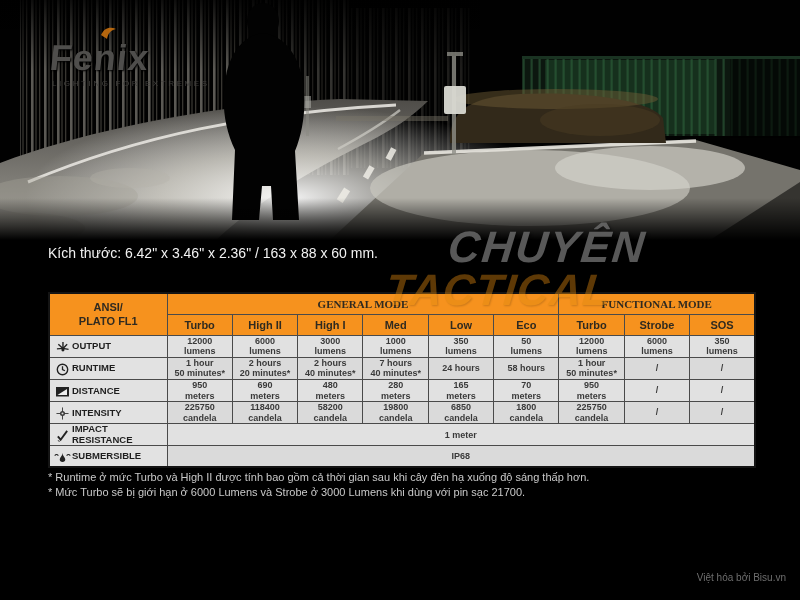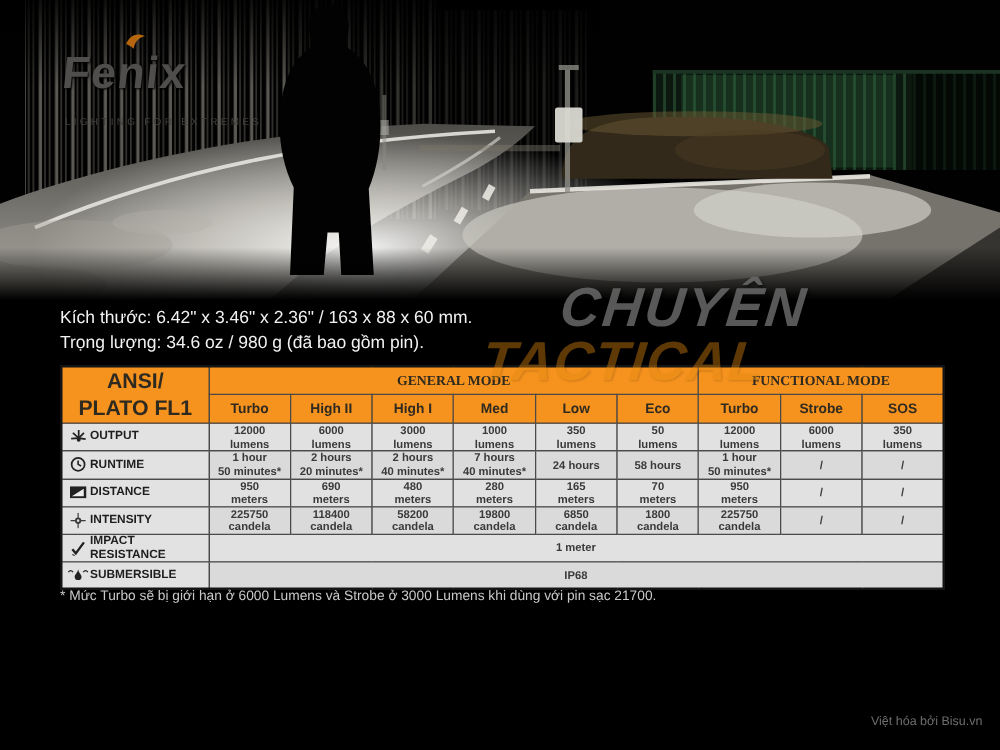--- a/index.html
+++ b/index.html
@@ -7,40 +7,40 @@
   body { font-family:"Liberation Sans","DejaVu Sans",sans-serif; }
   .stage { position:relative; width:800px; height:600px; background:#000; overflow:hidden; }
 
   
   .photo { position:absolute; left:0; top:0; z-index:0; }
 
   
   .logo { position:absolute; left:50px; top:26px; z-index:2; }
   .bird { margin-left:50px; display:block; opacity:.9; }
   .logo-text { font-size:36px; font-weight:800; color:#4f4e4c; transform:skewX(-6deg); letter-spacing:1px; line-height:1; text-shadow:1px 1px 2px #000; }
-  .logo-tag { font-size:8px; letter-spacing:2.6px; color:#403f3d; margin-top:17px; margin-left:2px; }
+  .logo-tag { font-size:8px; letter-spacing:2.6px; color:#403f3d; margin-top:3px; margin-left:2px; }
 
   
   .title { position:absolute; left:47px; top:209px; z-index:3; font-size:29px; font-weight:800; color:#f7941d; letter-spacing:.3px; text-shadow:1px 2px 3px rgba(0,0,0,.8); white-space:nowrap; }
   .sub1, .sub2 { position:absolute; left:48px; z-index:3; font-size:14px; color:#f2f2f2; text-shadow:1px 1px 2px rgba(0,0,0,.9); white-space:nowrap; }
   .sub1 { top:245px; }
   .sub2 { top:265px; }
 
   
   .watermark { position:absolute; left:388px; top:226px; z-index:6; pointer-events:none; font-style:italic; font-weight:800; transform:skewX(-6deg); }
   .wm1 { font-size:44px; line-height:.95; letter-spacing:2px; color:#6e6e6e; opacity:.8; margin-left:58px; text-shadow:2px 2px 3px rgba(0,0,0,.6); }
   .wm2 { font-size:44px; line-height:1.0; letter-spacing:1px; color:#e0890f; opacity:.42; text-shadow:1px 1px 2px rgba(0,0,0,.4); }
 
   
   .spec { position:absolute; left:48px; top:292px; width:708px; z-index:2; border-collapse:collapse; table-layout:fixed; border:2px solid #141414; }
   .spec th, .spec td { border:1px solid #4a4a4a; padding:0 1px; text-align:center; vertical-align:middle; white-space:pre-line; }
   .spec thead th { background:#f6921e; color:#2f2a20; font-weight:bold; height:21px; }
   .spec th.mode { font-size:11px;font-family:Liberation Serif, serif; }
   .spec th.sub { font-size:11px; }
-  .spec th.corner { font-size:17px; line-height:1.3; }
+  .spec th.corner { font-size:11px; line-height:1.3; }
   .spec tbody tr { height:21.5px;margin-left:43px; }
   .spec tbody th.rowlabel { background:#e2e2e2; text-align:left; padding-left:3px; }
   .spec tbody tr:nth-child(even) td { background:#dadada; }
   .spec tbody tr:nth-child(odd) td { background:#e1e1e1; }
   .spec tbody td { color:#3a3a3a; font-size:9px; line-height:1.18;font-weight:bold; }
   .ricon { display:inline-block; width:19px; text-align:center; vertical-align:middle; }
   .ricon svg { vertical-align:middle; }
   .rtext { display:inline-block; vertical-align:middle; font-size:9.5px; font-weight:bold; color:#1e1e1e; line-height:1.1; text-align:left; white-space:pre-line; }
 
   
@@ -158,21 +158,20 @@
     <div class="logo-text">Fenix</div>
     <div class="logo-tag">LIGHTING FOR EXTREMES</div>
   </div>
 
   <div class="watermark">
     <div class="wm1">CHUYÊN</div>
     <div class="wm2">TACTICAL</div>
   </div>
 
   <div class="sub1">Kích thước: 6.42" x 3.46" x 2.36" / 163 x 88 x 60 mm.</div>
-  <div class="sub2">Trọng lượng: 34.6 oz / 980 g (đã bao gồm pin).</div>
 
   <table class="spec" id="spec-table">
       <colgroup>
         <col style="width: 118px;">
         <col>
         <col>
         <col>
         <col>
         <col>
         <col>
@@ -311,17 +310,18 @@
                 <path d="M9,1 C9,4 6,6 6,8 a3,3 0 0 0 6,0 C12,6 9,4 9,1 Z" fill="#222"></path>
                 <path d="M0.5,4 q2,-2.5 4,0" stroke="#222" stroke-width="1.2" fill="none"></path>
                 <path d="M13.5,4 q2,-2.5 4,0" stroke="#222" stroke-width="1.2" fill="none"></path>
               </svg></span><span class="rtext">SUBMERSIBLE</span></th>
           <td colspan="9">IP68</td>
         </tr>
       </tbody>
     </table>
 
   <div class="notes" id="notes">
+      <div>* Runtime ở mức Turbo và High II được tính bao gồm cả thời gian sau khi cây đèn hạ xuống độ sáng thấp hơn.</div>
       <div>* Mức Turbo sẽ bị giới hạn ở 6000 Lumens và Strobe ở 3000 Lumens khi dùng với pin sạc 21700.</div>
     </div>
 
   <div class="credit">Việt hóa bởi Bisu.vn</div>
 </div>
 
 </body></html>

